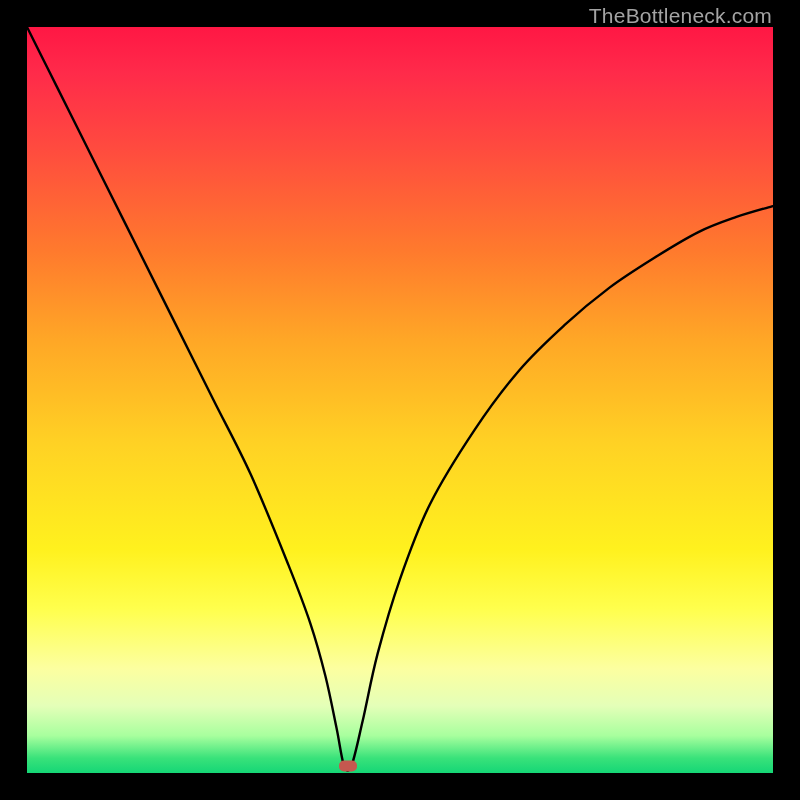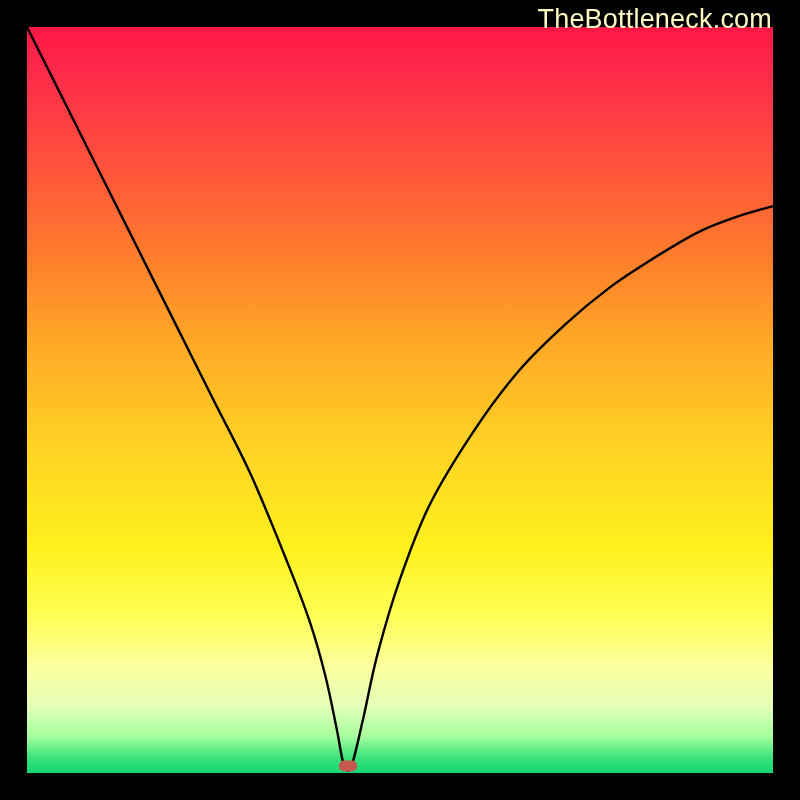--- a/index.html
+++ b/index.html
@@ -51,22 +51,22 @@
   .marker {
     position: absolute;
     width: 18px;
     height: 11px;
     border-radius: 5px;
     background: #c5584f;
     transform: translate(-50%, -50%);
   }
   .watermark {
     position: absolute;
-    color: #fef9c3;
-    font-size: 27px;
+    color: #a3a3a3;
+    font-size: 21px;
     font-weight: 500;
     letter-spacing: 0.2px;
     text-align: right;
     right: 28px;
     top: 4px;
   }
 </style>
 </head>
 <body>
 

